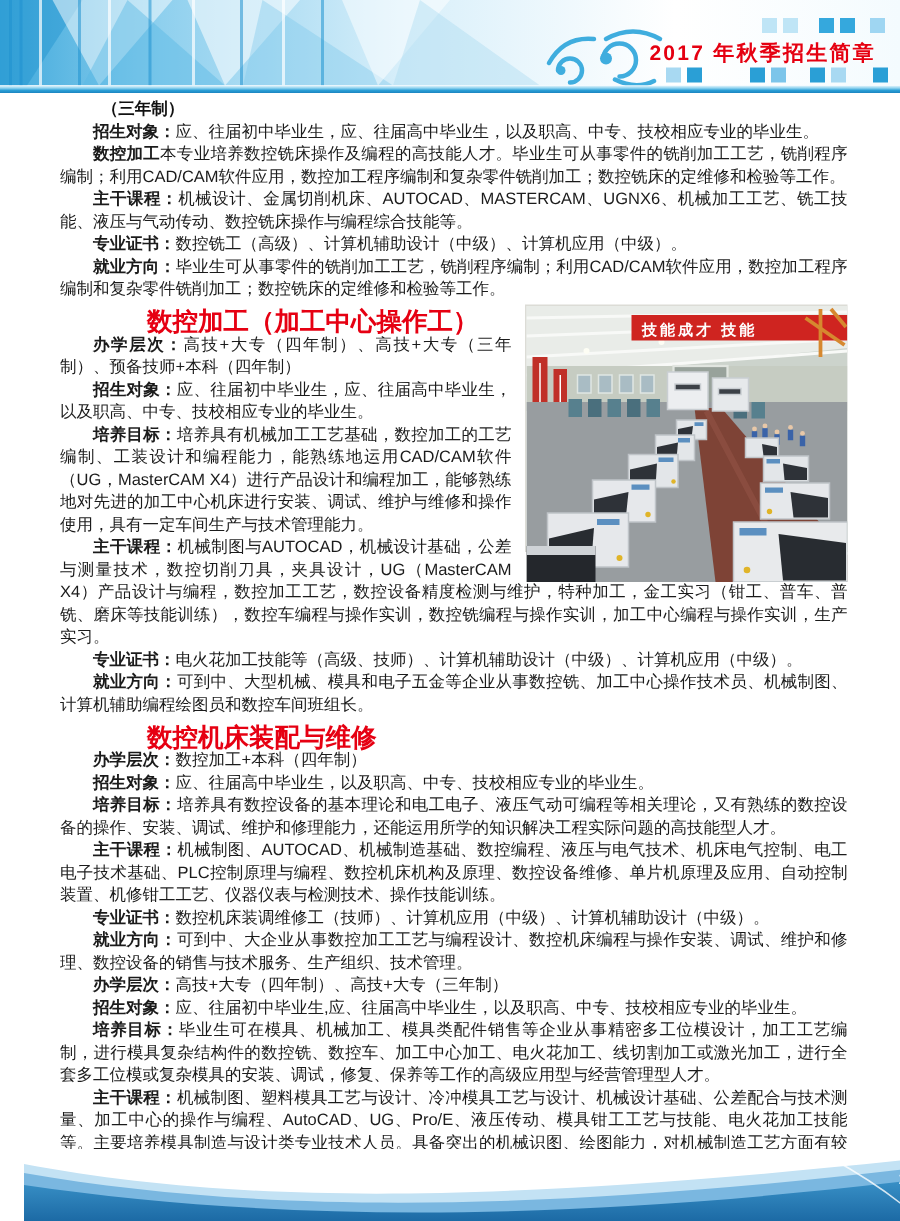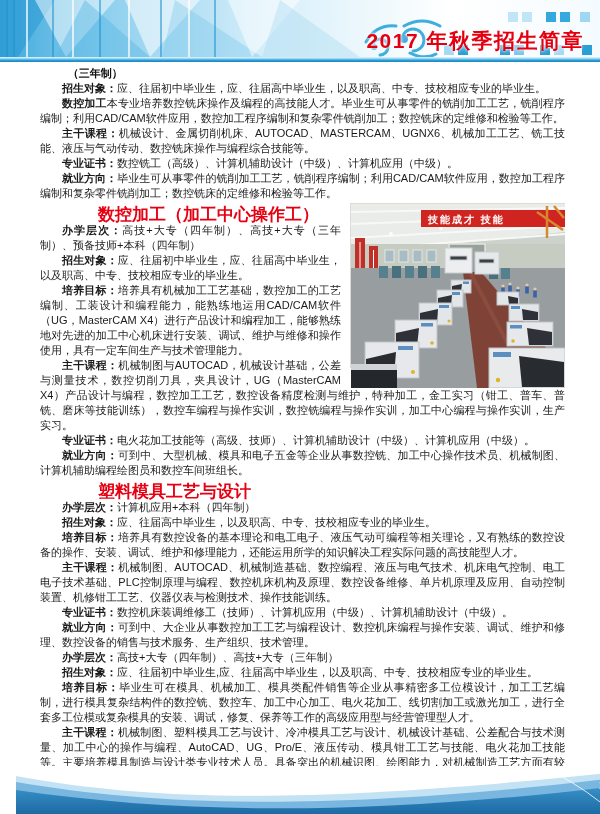--- a/index.html
+++ b/index.html
@@ -2,21 +2,21 @@
 <html><head>
 <meta charset="utf-8">
 <style>
   html,body{margin:0;padding:0;background:#fff;}
   .page{position:relative;width:600px;height:814px;background:#ffffff;overflow:hidden;
         font-family:"Liberation Sans","DejaVu Sans",sans-serif;}
 
   
   .header{position:absolute;top:0;left:0;width:600px;height:62px;}
   .header-bg{position:absolute;top:0;left:0;display:block;}
-  .header-title{position:absolute;top:27px;right:16px;font-size:21px;font-weight:bold;
+  .header-title{position:absolute;top:27px;right:16px;font-size:14px;font-weight:bold;
         color:#e50011;letter-spacing:1.5px;white-space:nowrap;
         text-shadow:0 0 2px #ffffff,0 0 4px #ffffff;}
   .header-rule{position:absolute;top:57px;left:0;width:600px;height:5px;
         background:linear-gradient(180deg,#eaf7fd 0%,#8ed2ef 35%,#2a9fd6 65%,#1b85c0 100%);}
 
   
   .content{position:absolute;top:66px;left:40px;width:525px;height:700px;overflow:hidden;
         font-size:11px;line-height:15px;color:#1b1b1b;text-align:justify;}
   .content p{margin:0;text-indent:2em;}
   .sec-head{font-weight:bold;margin-left:24px;}
@@ -261,22 +261,22 @@
       </svg>
     </figure>
 
   <div class="sec-head red">数控加工（加工中心操作工）</div>
       <p><b>办学层次：</b><span>高技+大专（四年制）、高技+大专（三年制）、预备技师+本科（四年制）</span></p>
       <p><b>招生对象：</b><span>应、往届初中毕业生，应、往届高中毕业生，以及职高、中专、技校相应专业的毕业生。</span></p>
       <p><b>培养目标：</b><span>培养具有机械加工工艺基础，数控加工的工艺编制、工装设计和编程能力，能熟练地运用CAD/CAM软件（UG，MasterCAM X4）进行产品设计和编程加工，能够熟练地对先进的加工中心机床进行安装、调试、维护与维修和操作使用，具有一定车间生产与技术管理能力。</span></p>
       <p><b>主干课程：</b><span>机械制图与AUTOCAD，机械设计基础，公差与测量技术，数控切削刀具，夹具设计，UG（MasterCAM X4）产品设计与编程，数控加工工艺，数控设备精度检测与维护，特种加工，金工实习（钳工、普车、普铣、磨床等技能训练），数控车编程与操作实训，数控铣编程与操作实训，加工中心编程与操作实训，生产实习。</span></p>
       <p><b>专业证书：</b><span>电火花加工技能等（高级、技师）、计算机辅助设计（中级）、计算机应用（中级）。</span></p>
       <p><b>就业方向：</b><span>可到中、大型机械、模具和电子五金等企业从事数控铣、加工中心操作技术员、机械制图、计算机辅助编程绘图员和数控车间班组长。</span></p>
-      <div class="sec-head red">塑料模具工艺与设计</div>
-      <p><b>办学层次：</b><span>计算机应用+本科（四年制）</span></p>
+      <div class="sec-head red">数控机床装配与维修</div>
+      <p><b>办学层次：</b><span>数控加工+本科（四年制）</span></p>
       <p><b>招生对象：</b><span>应、往届高中毕业生，以及职高、中专、技校相应专业的毕业生。</span></p>
       <p><b>培养目标：</b><span>培养具有数控设备的基本理论和电工电子、液压气动可编程等相关理论，又有熟练的数控设备的操作、安装、调试、维护和修理能力，还能运用所学的知识解决工程实际问题的高技能型人才。</span></p>
       <p><b>主干课程：</b><span>机械制图、AUTOCAD、机械制造基础、数控编程、液压与电气技术、机床电气控制、电工电子技术基础、PLC控制原理与编程、数控机床机构及原理、数控设备维修、单片机原理及应用、自动控制装置、机修钳工工艺、仪器仪表与检测技术、操作技能训练。</span></p>
       <p><b>专业证书：</b><span>数控机床装调维修工（技师）、计算机应用（中级）、计算机辅助设计（中级）。</span></p>
       <p><b>就业方向：</b><span>可到中、大企业从事数控加工工艺与编程设计、数控机床编程与操作安装、调试、维护和修理、数控设备的销售与技术服务、生产组织、技术管理。</span></p>
       <p><b>办学层次：</b><span>高技+大专（四年制）、高技+大专（三年制）</span></p>
       <p><b>招生对象：</b><span>应、往届初中毕业生,应、往届高中毕业生，以及职高、中专、技校相应专业的毕业生。</span></p>
       <p><b>培养目标：</b><span>毕业生可在模具、机械加工、模具类配件销售等企业从事精密多工位模设计，加工工艺编制，进行模具复杂结构件的数控铣、数控车、加工中心加工、电火花加工、线切割加工或激光加工，进行全套多工位模或复杂模具的安装、调试，修复、保养等工作的高级应用型与经营管理型人才。</span></p>
       <p><b>主干课程：</b><span>机械制图、塑料模具工艺与设计、冷冲模具工艺与设计、机械设计基础、公差配合与技术测量、加工中心的操作与编程、AutoCAD、UG、Pro/E、液压传动、模具钳工工艺与技能、电火花加工技能等。主要培养模具制造与设计类专业技术人员。具备突出的机械识图、绘图能力，对机械制造工艺方面有较高的认识、对塑料、冷冲压模具的结构有较高的理解。能设计一般复杂程度的塑料模具。</span></p>
     </div>

